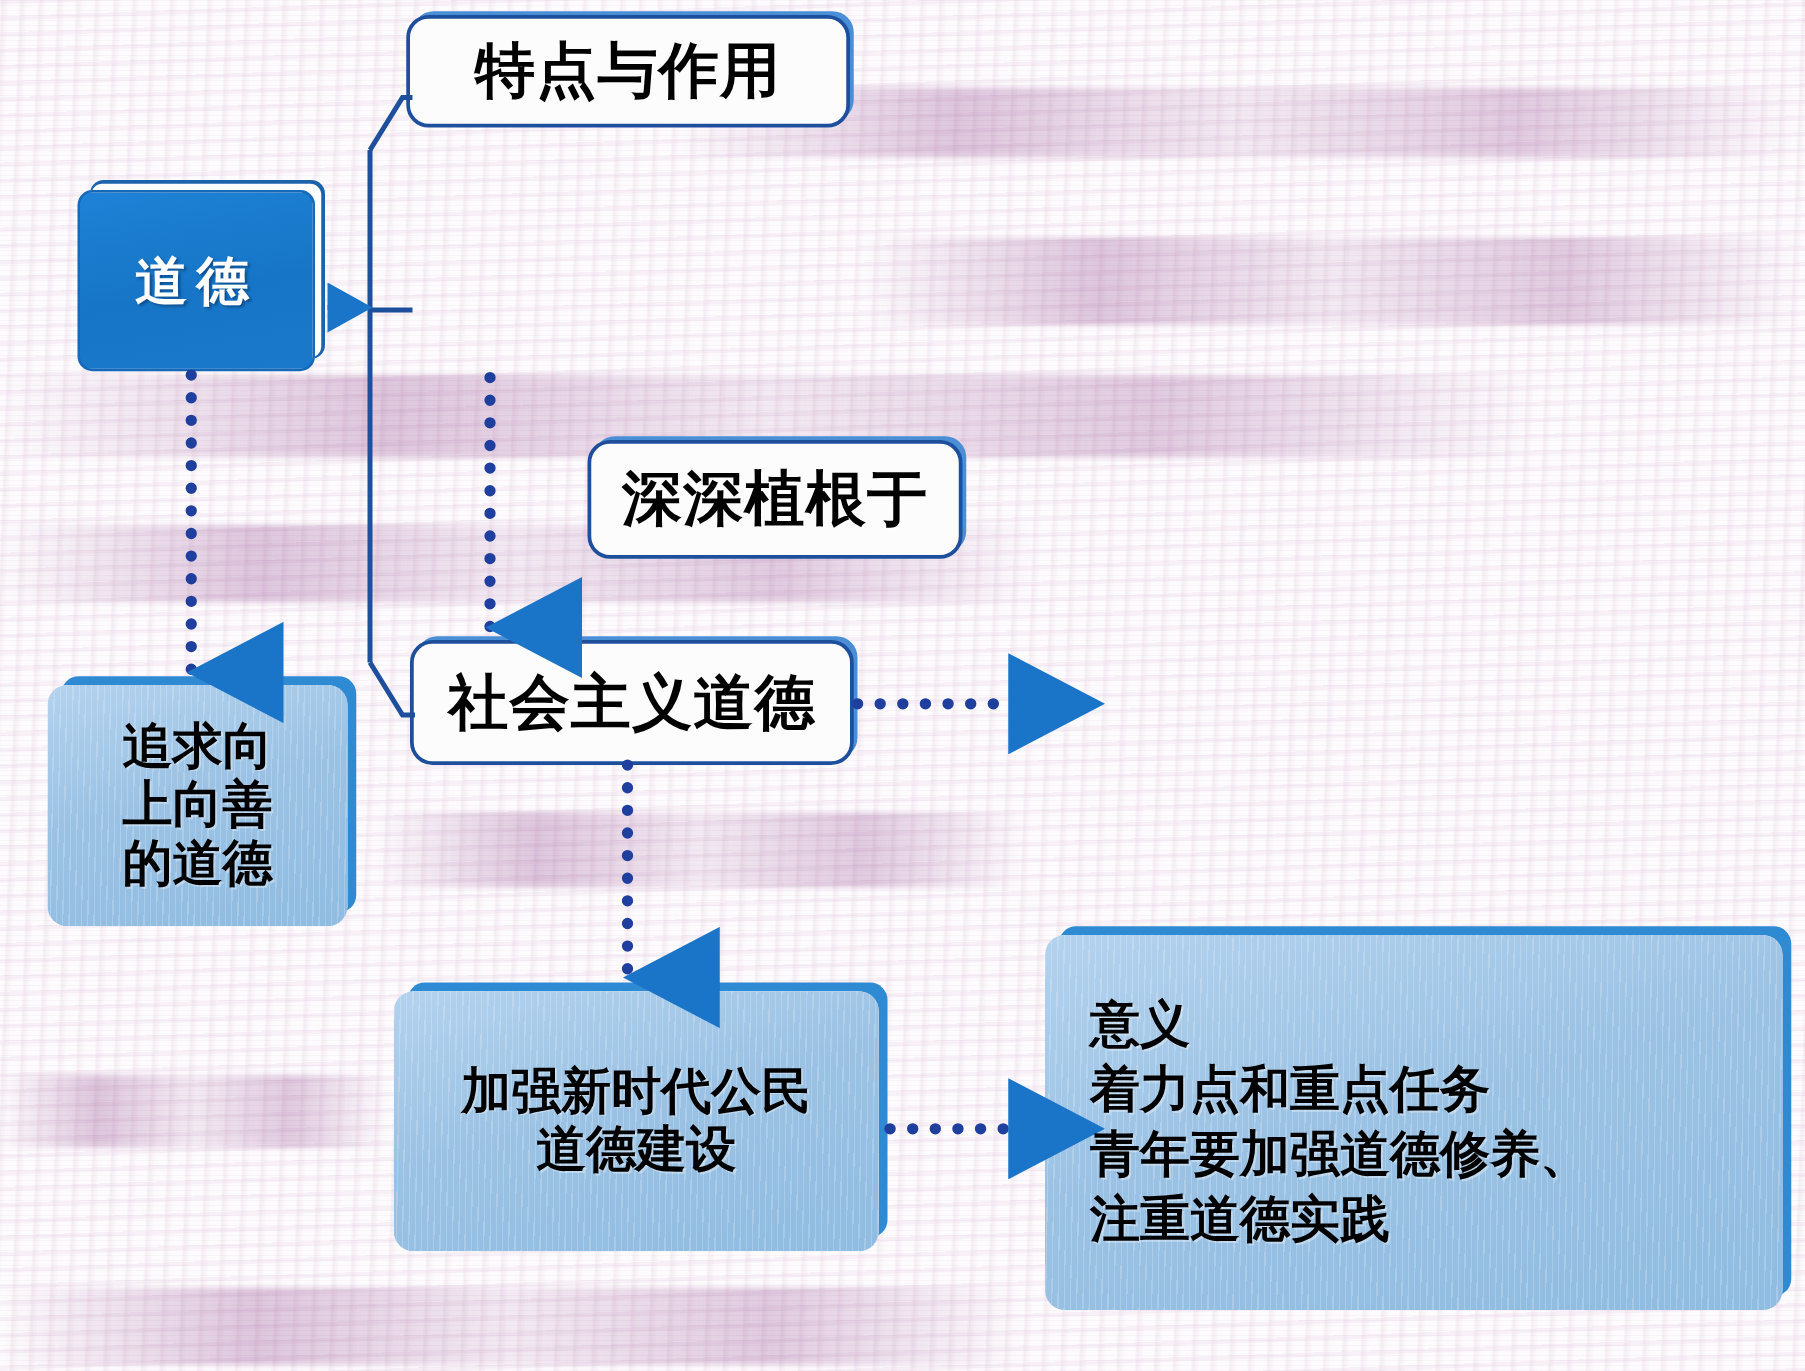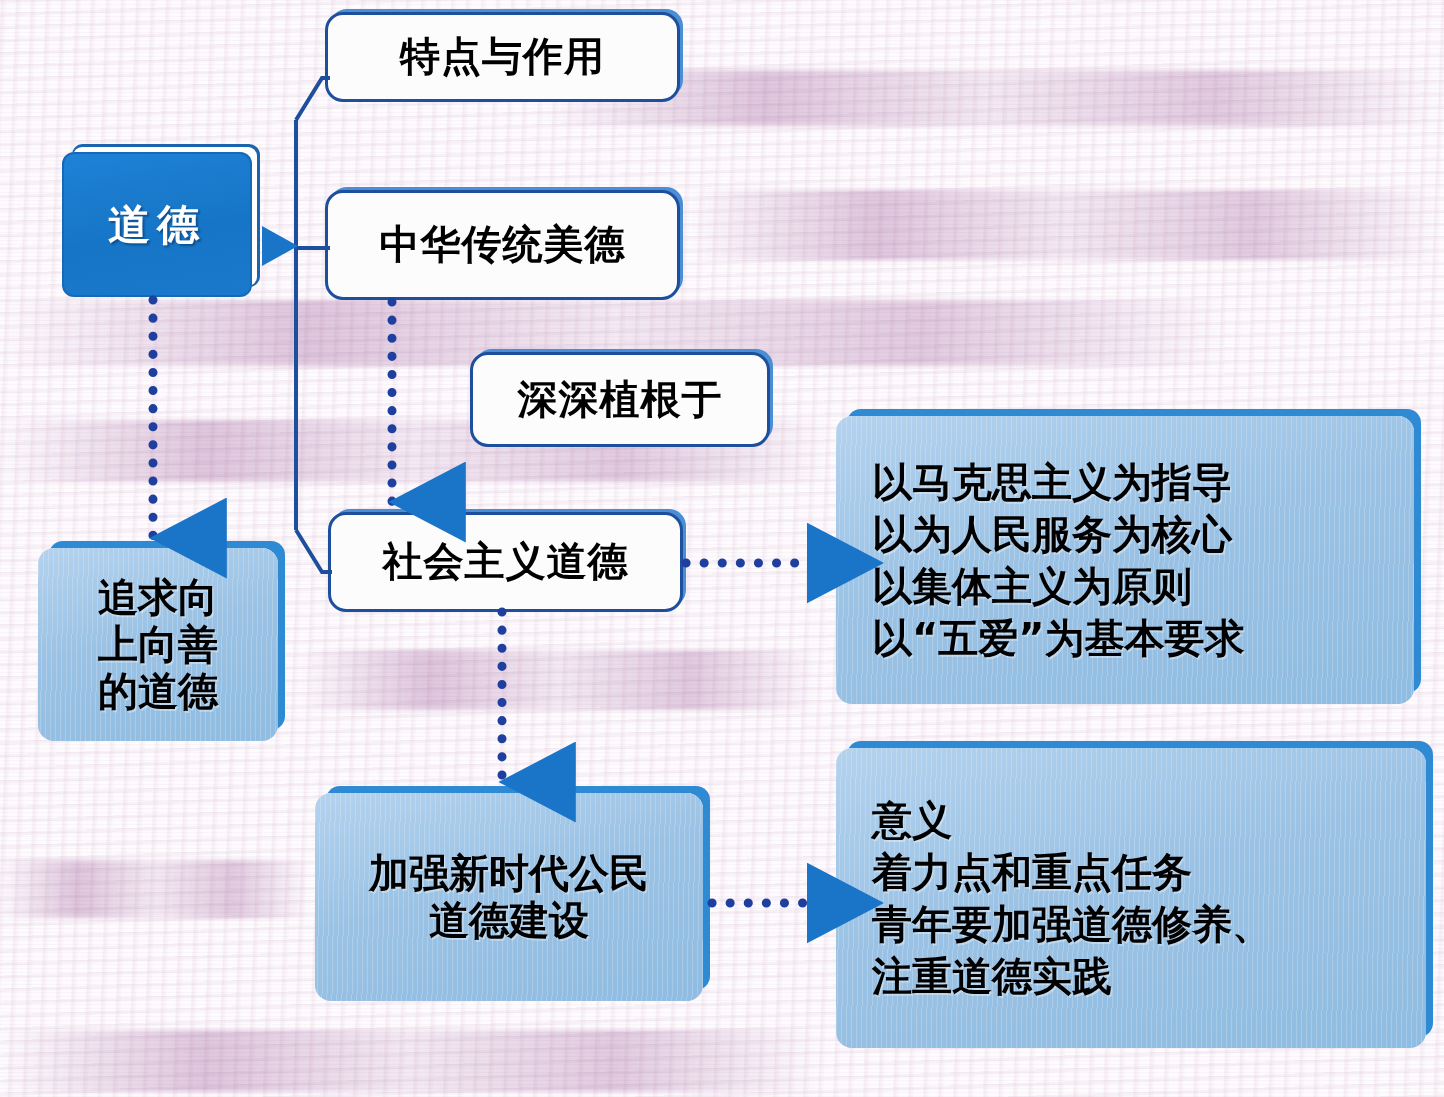--- a/index.html
+++ b/index.html
@@ -45,21 +45,21 @@
     text-shadow:1.5px 1.5px 0 rgba(255,255,255,.35);
   }
 
   
   .outline-box{
     background:#fdfcfd;
     border:3px solid #1e4f9c;
     border-radius:18px;
     box-shadow:4px -4px 0 -1px #4a8fd6, 0 0 0 0 transparent;
   }
-  .outline-box .txt{font-size:40px;letter-spacing:1px;}
+  .outline-box .txt{font-size:48px;letter-spacing:1px;}
 
   
   .solid-box{
     background:linear-gradient(170deg,#1f82d6 0%,#1675c6 55%,#1a79ca 100%);
     border-radius:12px;
     border:2px solid #1668b8;
     box-shadow:8px -8px 0 -3px #ffffff, 9px -9px 0 -1px #1c63ad;
   }
   .solid-box .txt{
     color:#ffffff;font-size:42px;letter-spacing:7px;
@@ -136,49 +136,40 @@
   </svg>
 
   <div class="node outline-box" style="left:325px;top:12px;width:355px;height:90px;">
     <span class="txt">特点与作用</span>
   </div>
 
   <div class="node solid-box" style="left:62px;top:152px;width:190px;height:145px;">
     <span class="txt">道德</span>
   </div>
 
-  <div class="node outline-box" style="left:325px;top:190px;width:355px;height:110px;">
-    <span class="txt">中华传统美德</span>
-  </div>
 
   <div class="node outline-box" style="left:328px;top:512px;width:355px;height:100px;">
     <span class="txt">社会主义道德</span>
   </div>
 
   <div class="node outline-box" style="left:470px;top:352px;width:300px;height:95px;">
     <span class="txt">深深植根于</span>
   </div>
 
   <div class="node fill-box" style="left:38px;top:548px;width:240px;height:193px;">
     <span class="txt">追求向
 上向善
 的道德</span>
   </div>
 
   <div class="node fill-box" style="left:315px;top:793px;width:388px;height:208px;">
     <span class="txt">加强新时代公民
 道德建设</span>
   </div>
 
-  <div class="node fill-box left-align" style="left:836px;top:416px;width:578px;height:288px;padding-left:36px;">
-    <span class="txt" style="line-height:1.30;">以马克思主义为指导
-以为人民服务为核心
-以集体主义为原则
-以“五爱”为基本要求</span>
-  </div>
 
   <div class="node fill-box left-align" style="left:836px;top:748px;width:590px;height:300px;padding-left:36px;align-items:center;">
     <span class="txt" style="line-height:1.30;">意义
 着力点和重点任务
 青年要加强道德修养、
 注重道德实践</span>
   </div>
 
 </div>
 

